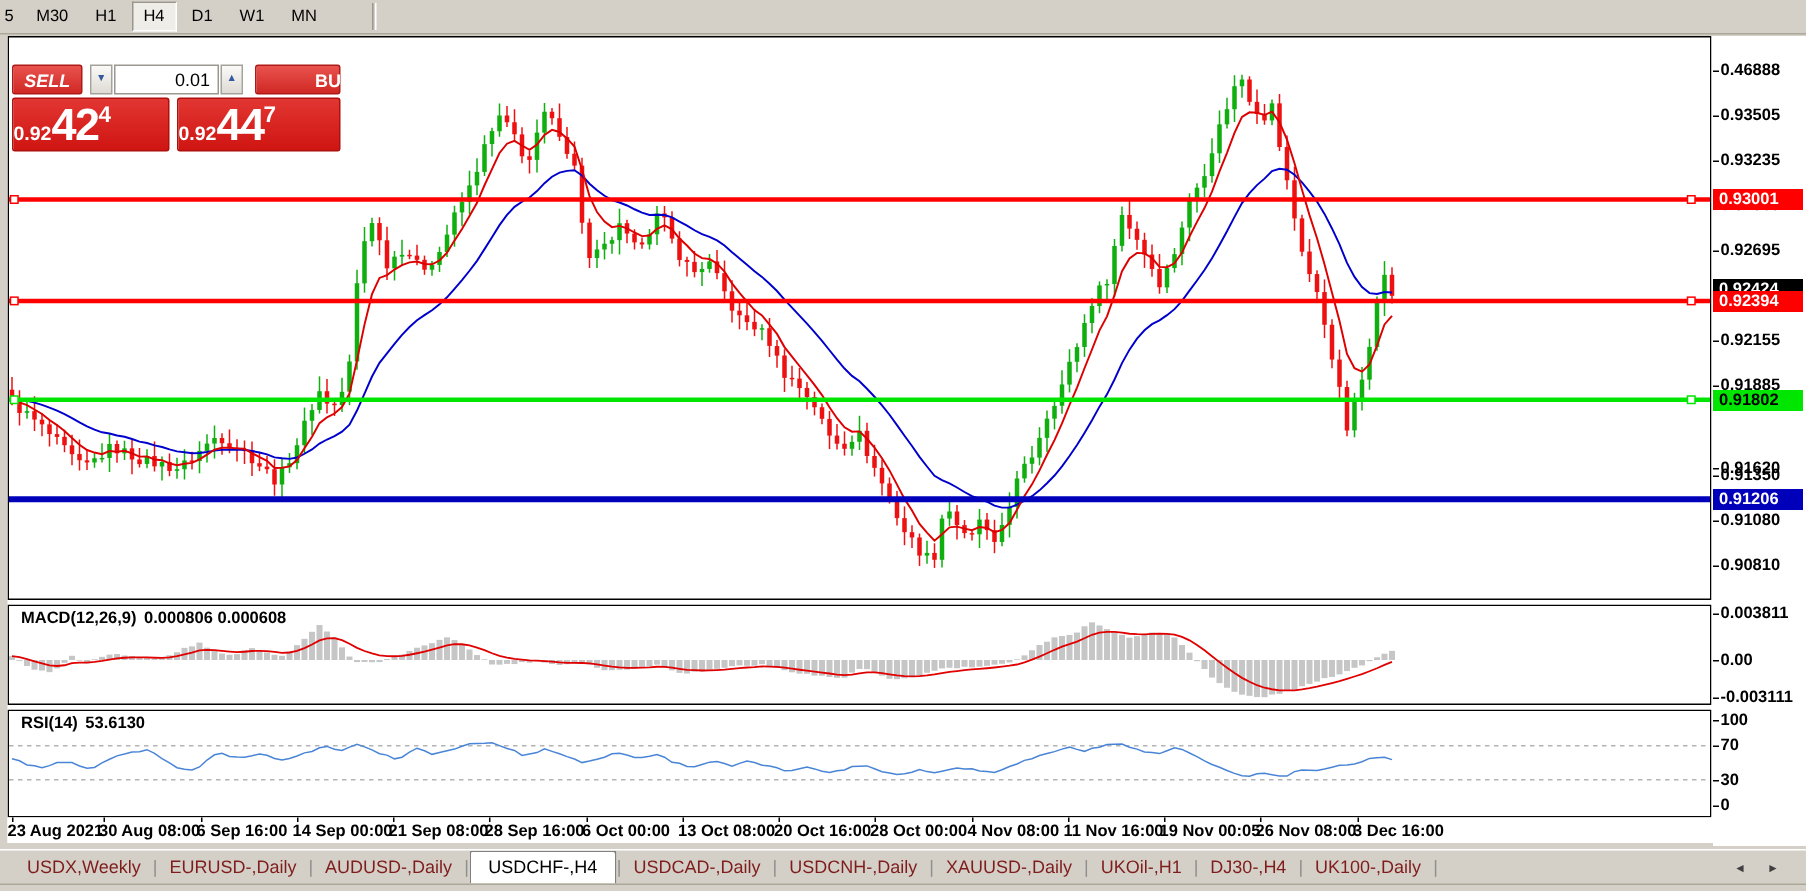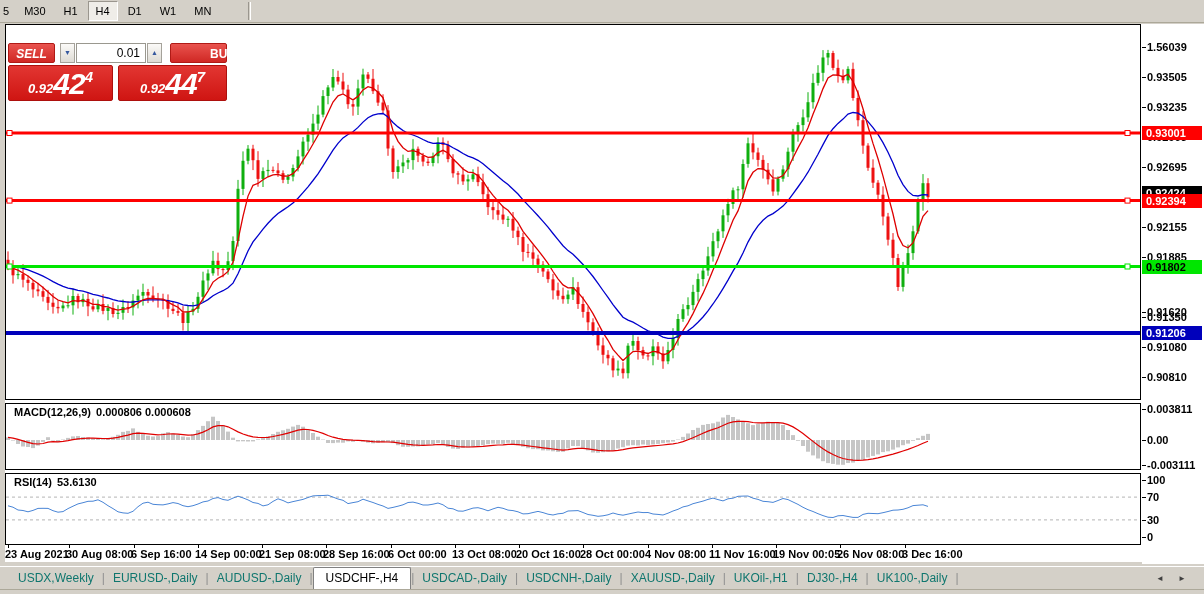--- a/index.html
+++ b/index.html
@@ -40,30 +40,30 @@
   .tp-btn{position:absolute;top:0;height:20px;line-height:20px;text-align:center;color:#fff;
           font-size:12px;font-weight:bold;background:linear-gradient(#e9534e,#d02824);
           border:1px solid #b01a16;border-radius:2px;box-sizing:border-box;}
   .tp-sell{left:0;width:47px;font-style:italic;} .tp-buy{left:162px;width:57px;padding-left:39px;}
   .spin{position:absolute;top:0;height:20px;box-sizing:border-box;border:1px solid #a5a29a;
         background:linear-gradient(#fbfaf8,#dedbd4);text-align:center;font-size:7px;color:#35589e;line-height:18px;}
   .spin-dn{left:52px;width:15px;} .spin-up{left:139px;width:15px;}
   .vol{position:absolute;left:68px;top:0;width:70px;height:20px;box-sizing:border-box;border:1px solid #9a988f;
        font-family:"Liberation Sans",sans-serif;font-size:12px;text-align:right;padding:0 5px 0 0;}
   .bigbox{position:absolute;top:22px;height:36px;background:linear-gradient(#e23632,#cf1512);border:1px solid #ad100d;
-          border-radius:2px;box-sizing:border-box;color:#fff;display:flex;align-items:flex-end;justify-content:center;
-          padding-bottom:1px;cursor:default;font-style:italic;}
+          border-radius:2px;box-sizing:border-box;color:#fff;display:flex;align-items:flex-end;
+          padding-bottom:1px;cursor:default;}
   .bb-sell{left:0;width:105px;} .bb-buy{left:110px;width:109px;}
   .bb-small{font-size:13px;font-weight:bold;line-height:20px;}
   .bb-big{font-size:30px;font-weight:bold;line-height:30px;letter-spacing:-1px;}
   .bb-sup{font-size:15px;font-weight:bold;line-height:15px;align-self:flex-start;margin-top:3px;}
   
   .tabbar{position:absolute;left:0;top:566px;width:1204px;height:23px;background:#d4d0c8;
           border-top:1px solid #fff;white-space:nowrap;padding-left:10px;box-sizing:border-box;overflow:hidden;}
-  .tab{display:inline-block;padding:4px 8px 3px;font-size:12px;color:#0f766e;cursor:default;}
+  .tab{display:inline-block;padding:4px 8px 3px;font-size:12px;color:#7f1d1d;cursor:default;}
   .tab.active{background:#fff;border:1px solid #808080;border-bottom:none;border-radius:2px 2px 0 0;
               padding:3px 12px 5px;color:#000;}
   .sep{color:#8f8f8f;font-size:12px;}
   .scrollbtn{position:absolute;top:7px;font-size:8px;color:#404040;cursor:default;}
   .sb-l{right:40px;} .sb-r{right:18px;}
   .bstrip{position:absolute;left:0;top:589px;width:1204px;height:5px;background:#d4d0c8;border-top:1px solid #aca899;}
 </style>
 </head>
 <body>
 
@@ -696,21 +696,21 @@
         <div class="ttick" style="left: 707px;"></div>
         <div class="tlabel" style="left: 704px;">11 Nov 16:00</div>
         <div class="ttick" style="left: 771px;"></div>
         <div class="tlabel" style="left: 768px;">19 Nov 00:05</div>
         <div class="ttick" style="left: 835px;"></div>
         <div class="tlabel" style="left: 832px;">26 Nov 08:00</div>
         <div class="ttick" style="left: 900px;"></div>
         <div class="tlabel" style="left: 897px;">3 Dec 16:00</div>
       </div>
     <div class="praxis" id="price-axis">
-        <div class="ptick" style="top: 16px;">1.56039</div>
+        <div class="ptick" style="top: 16px;">0.46888</div>
         <div class="ptick" style="top: 46px;">0.93505</div>
         <div class="ptick" style="top: 76px;">0.93235</div>
         <div class="ptick" style="top: 106px;">0.92965</div>
         <div class="ptick" style="top: 136px;">0.92695</div>
         <div class="ptick" style="top: 166px;">0.92425</div>
         <div class="ptick" style="top: 196px;">0.92155</div>
         <div class="ptick" style="top: 226px;">0.91885</div>
         <div class="ptick" style="top: 256px; margin-top: 25px;">0.91620</div>
         <div class="ptick" style="top: 286px;">0.91350</div>
         <div class="ptick" style="top: 316px;">0.91080</div>

